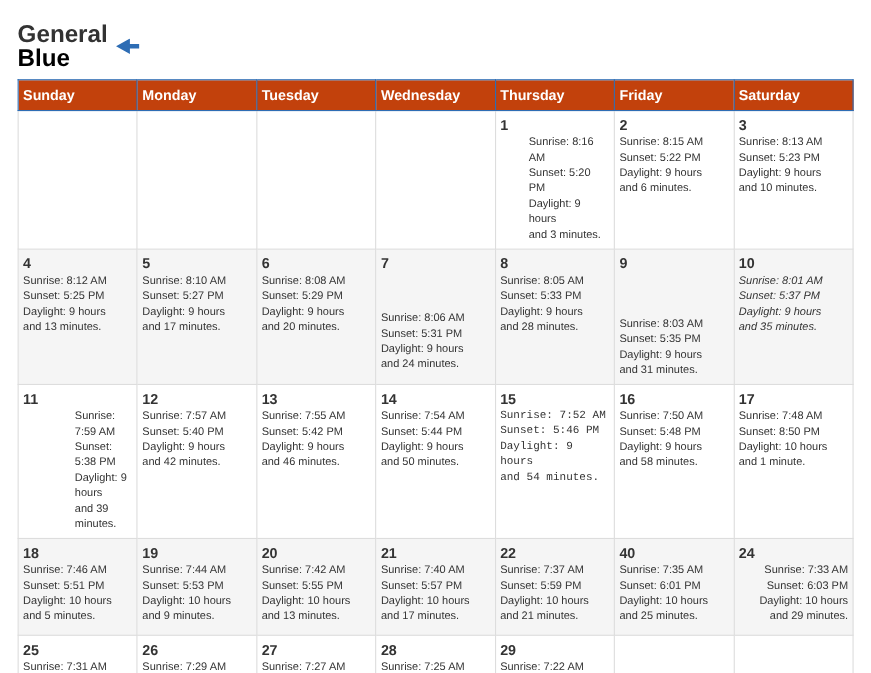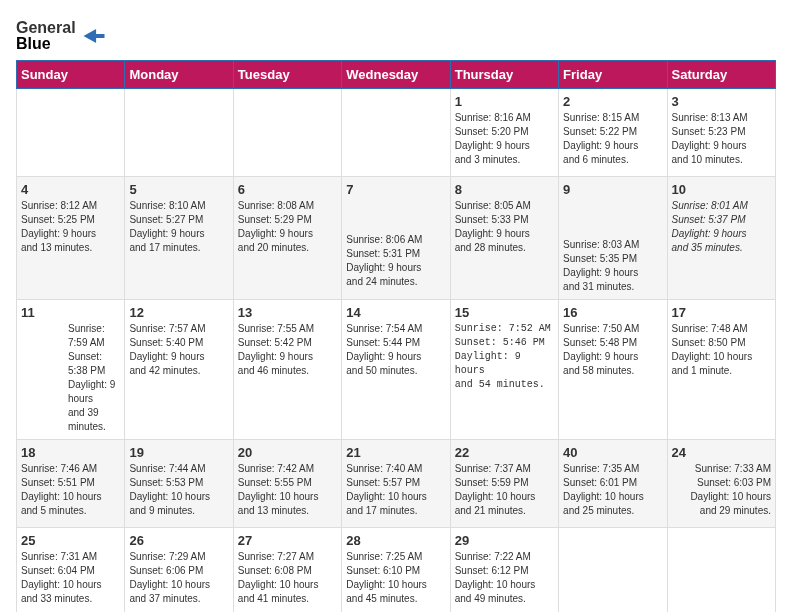--- a/index.html
+++ b/index.html
@@ -16,21 +16,21 @@
       justify-content: space-between;
       margin-bottom: 8px;
     }
     .logo {
       display: flex;
       flex-direction: column;
       align-items: flex-start;
       margin-top: 4px;
     }
     .logo-text {
-      font-size: 16px;
+      font-size: 22px;
       font-weight: bold;
       color: #333;
       line-height: 1;
     }
     .logo-text span.blue { color: #000000; }
     .logo-arrow {
       width: 28px;
       height: 14px;
       margin-left: 2px;
     }
@@ -47,21 +47,21 @@
       font-size: 16px;
       color: #333;
       font-weight: normal;
     }
     table {
       width: 100%;
       border-collapse: collapse;
       table-layout: fixed;
     }
     thead tr {
-      background-color: #be185d;
+      background-color: #c2410c;
       color: #fff;
     }
     thead th {
       padding: 6px 4px;
       font-size: 13px;
       font-weight: bold;
       text-align: left;
       border: 1px solid #2e6db4;
     }
     tbody tr {
@@ -123,21 +123,21 @@
       </tr>
   </thead>
   <tbody id="calendar-body">
   <tr>
         <td></td>
         <td></td>
         <td></td>
         <td></td>
         <td>
           <span class="day-num">1</span>
-          <div class="day-info" style="white-space: pre-line;">Sunrise: 8:16 AM
+          <div class="day-info" style="white-space: pre-line; margin-left: 26px;">Sunrise: 8:16 AM
 Sunset: 5:20 PM
 Daylight: 9 hours
 and 3 minutes.</div>
         </td>
         <td>
           <span class="day-num">2</span>
           <div class="day-info" style="white-space: pre-line;">Sunrise: 8:15 AM
 Sunset: 5:22 PM
 Daylight: 9 hours
 and 6 minutes.</div>

